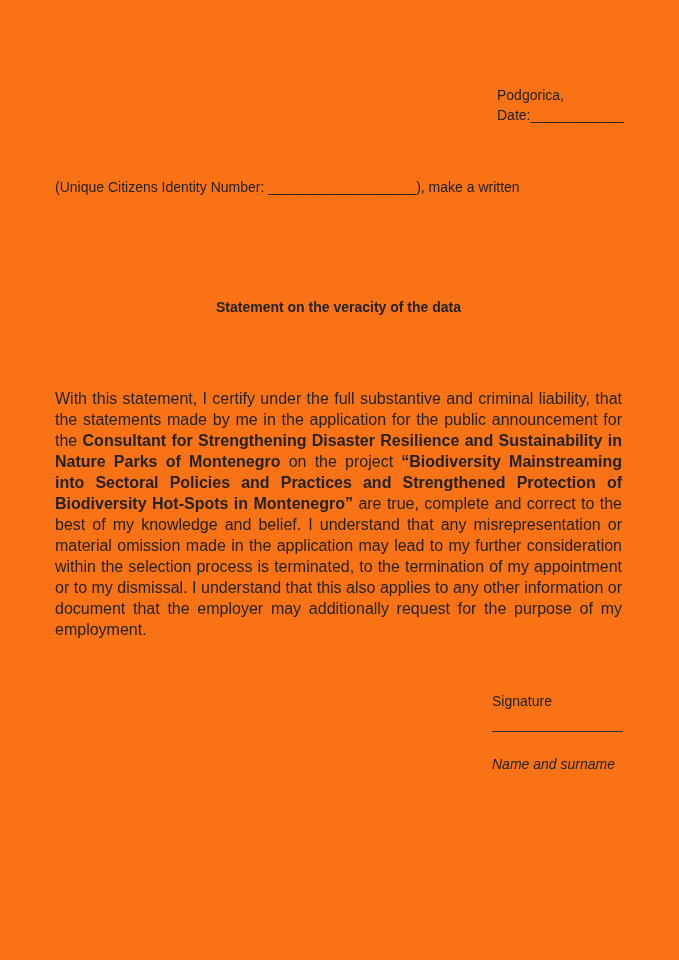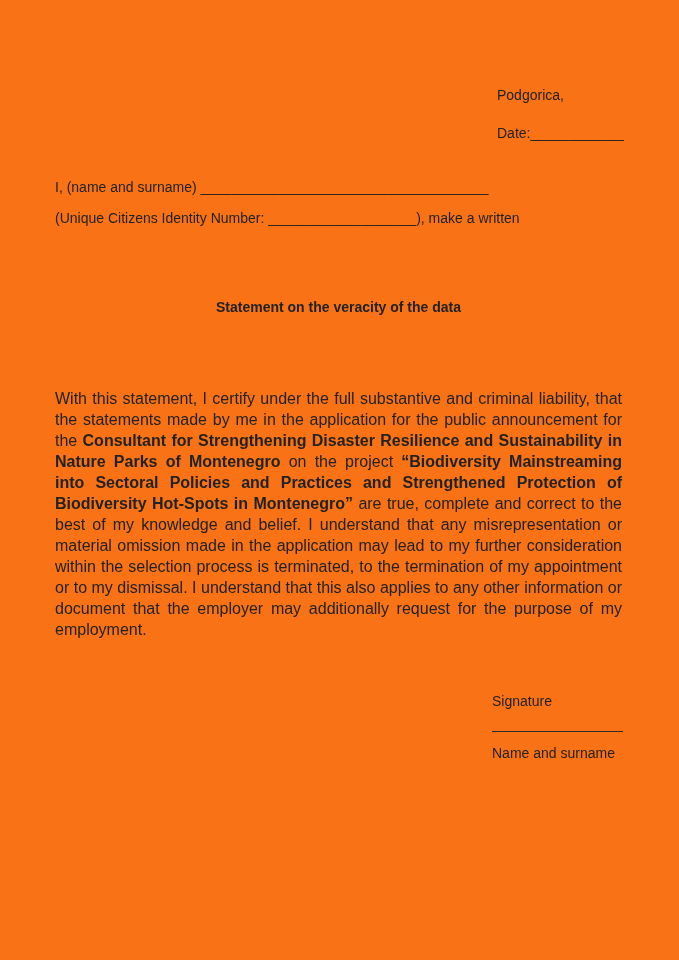--- a/index.html
+++ b/index.html
@@ -18,21 +18,21 @@
     overflow: hidden;
   }
   .loc-block {
     position: absolute;
     left: 497px;
     top: 86px;
     line-height: 18px;
     white-space: nowrap;
   }
   .date-line {
-    margin-top: 20px;
+    margin-top: 2px;
     white-space: nowrap;
   }
   .intro {
     position: absolute;
     left: 55px;
     top: 178px;
     line-height: 18px;
   }
   .intro-line {
     white-space: nowrap;
@@ -75,39 +75,39 @@
     text-align: left;
     line-height: 17px;
   }
   .sig-rule {
     margin-top: 21px;
     border-bottom: 1.4px solid #2e2e2e;
     height: 0;
     width: 100%;
   }
   .sig-name {
-    margin-top: 13px;
+    margin-top: 24px;
     white-space: nowrap;
+    font-style: italic;
   }
   .blank {
     letter-spacing: 0;
   }
 </style>
 </head>
 <body>
 
 <div class="page">
 
   <div class="loc-block">
     <div>Podgorica,</div>
     <div class="date-line"><span>Date:</span><span class="blank">____________</span></div>
   </div>
 
   <div class="intro">
-    <div class="intro-line"><span>I, (name and surname)</span>&nbsp;<span class="blank">_____________________________________</span></div>
     <div class="intro-line"><span>(Unique Citizens Identity Number:</span>&nbsp;<span class="blank">___________________</span><span>), make a written</span></div>
   </div>
 
   <div class="doc-title">Statement on the veracity of the data</div>
 
 
   <div class="body-par"><span>With this statement, I certify under the full substantive and criminal liability, that the statements made by me in the application for the public announcement for the </span><span class="b">Consultant for Strengthening Disaster Resilience and Sustainability in Nature Parks of Montenegro</span><span> on the project </span><span class="b">“Biodiversity Mainstreaming into Sectoral Policies and Practices and Strengthened Protection of Biodiversity Hot-Spots in Montenegro”</span><span> are true, complete and correct to the best of my knowledge and belief. I understand that any misrepresentation or material omission made in the application may lead to my further consideration within the selection process is terminated, to the termination of my appointment or to my dismissal. I understand that this also applies to any other information or document that the employer may additionally request for the purpose of my employment.</span></div>
 
   <div class="sig-block">
     <div>Signature</div>

